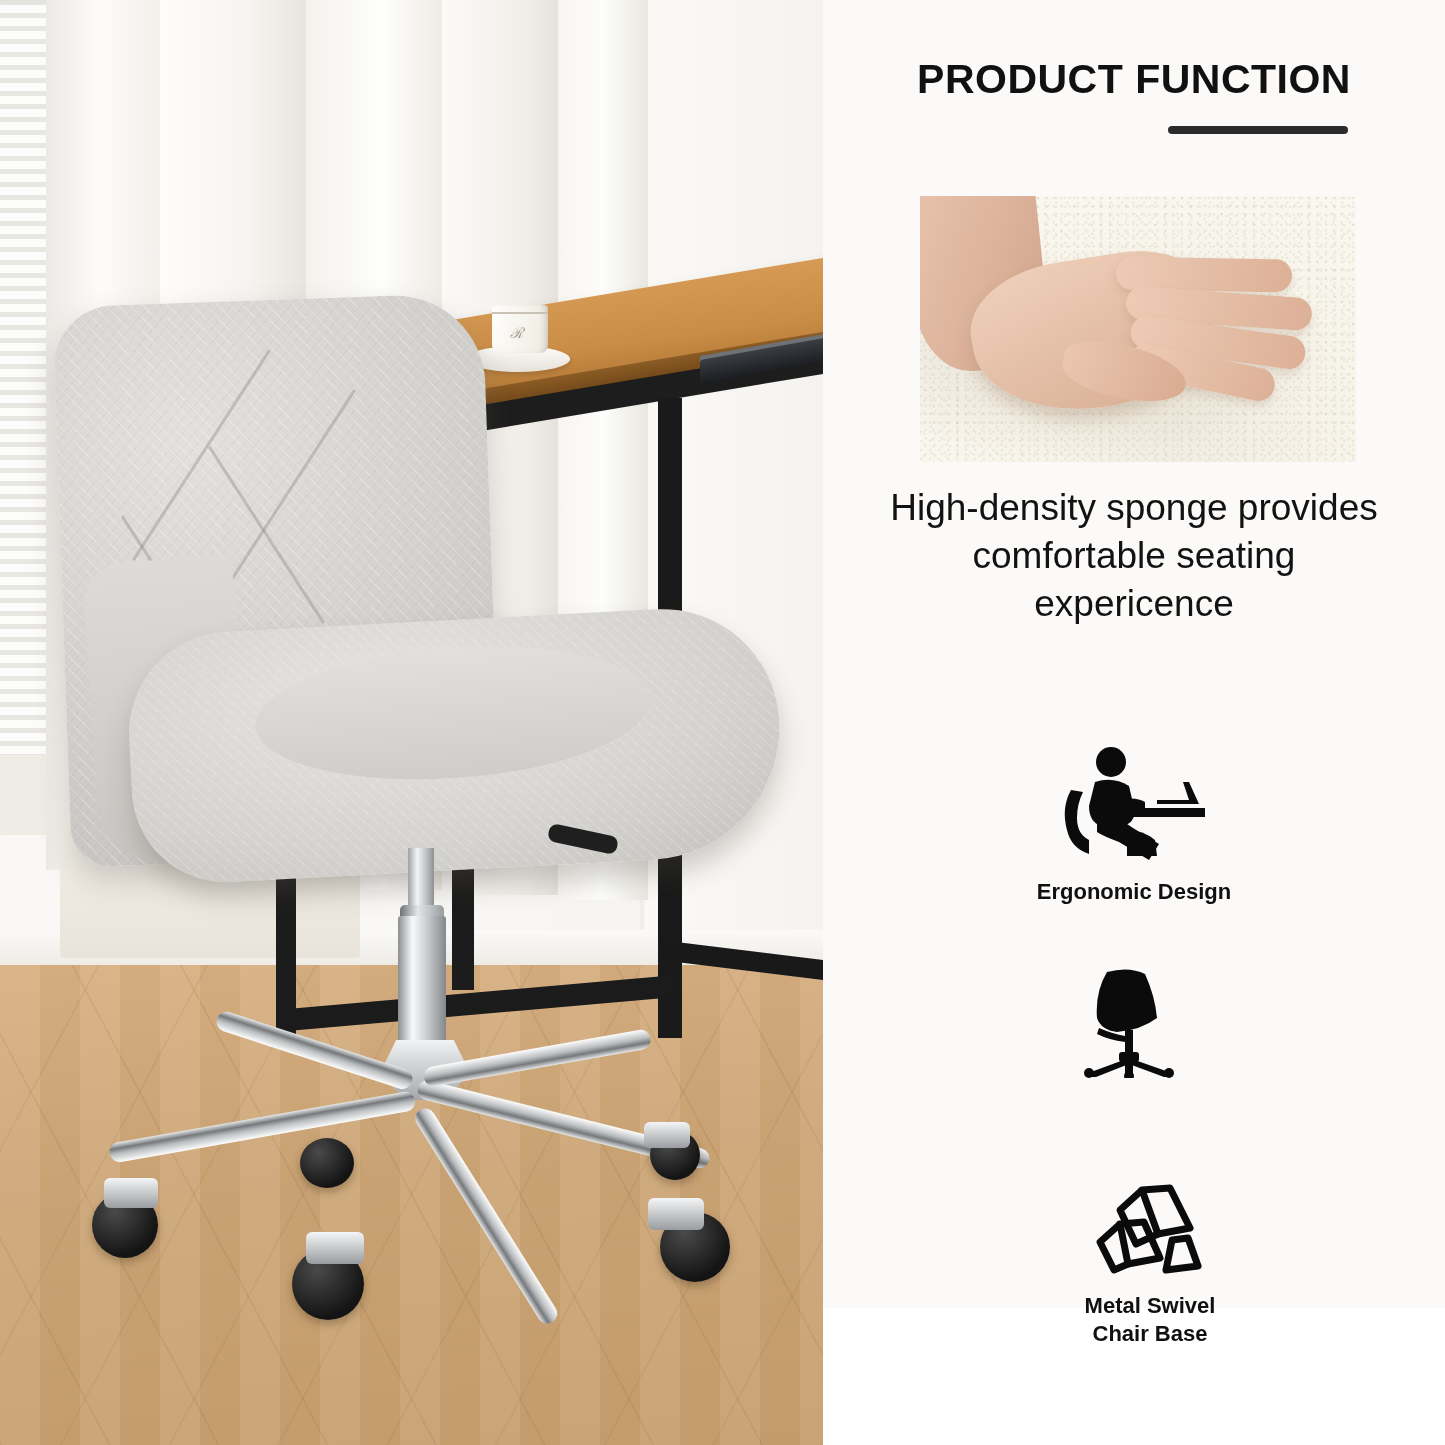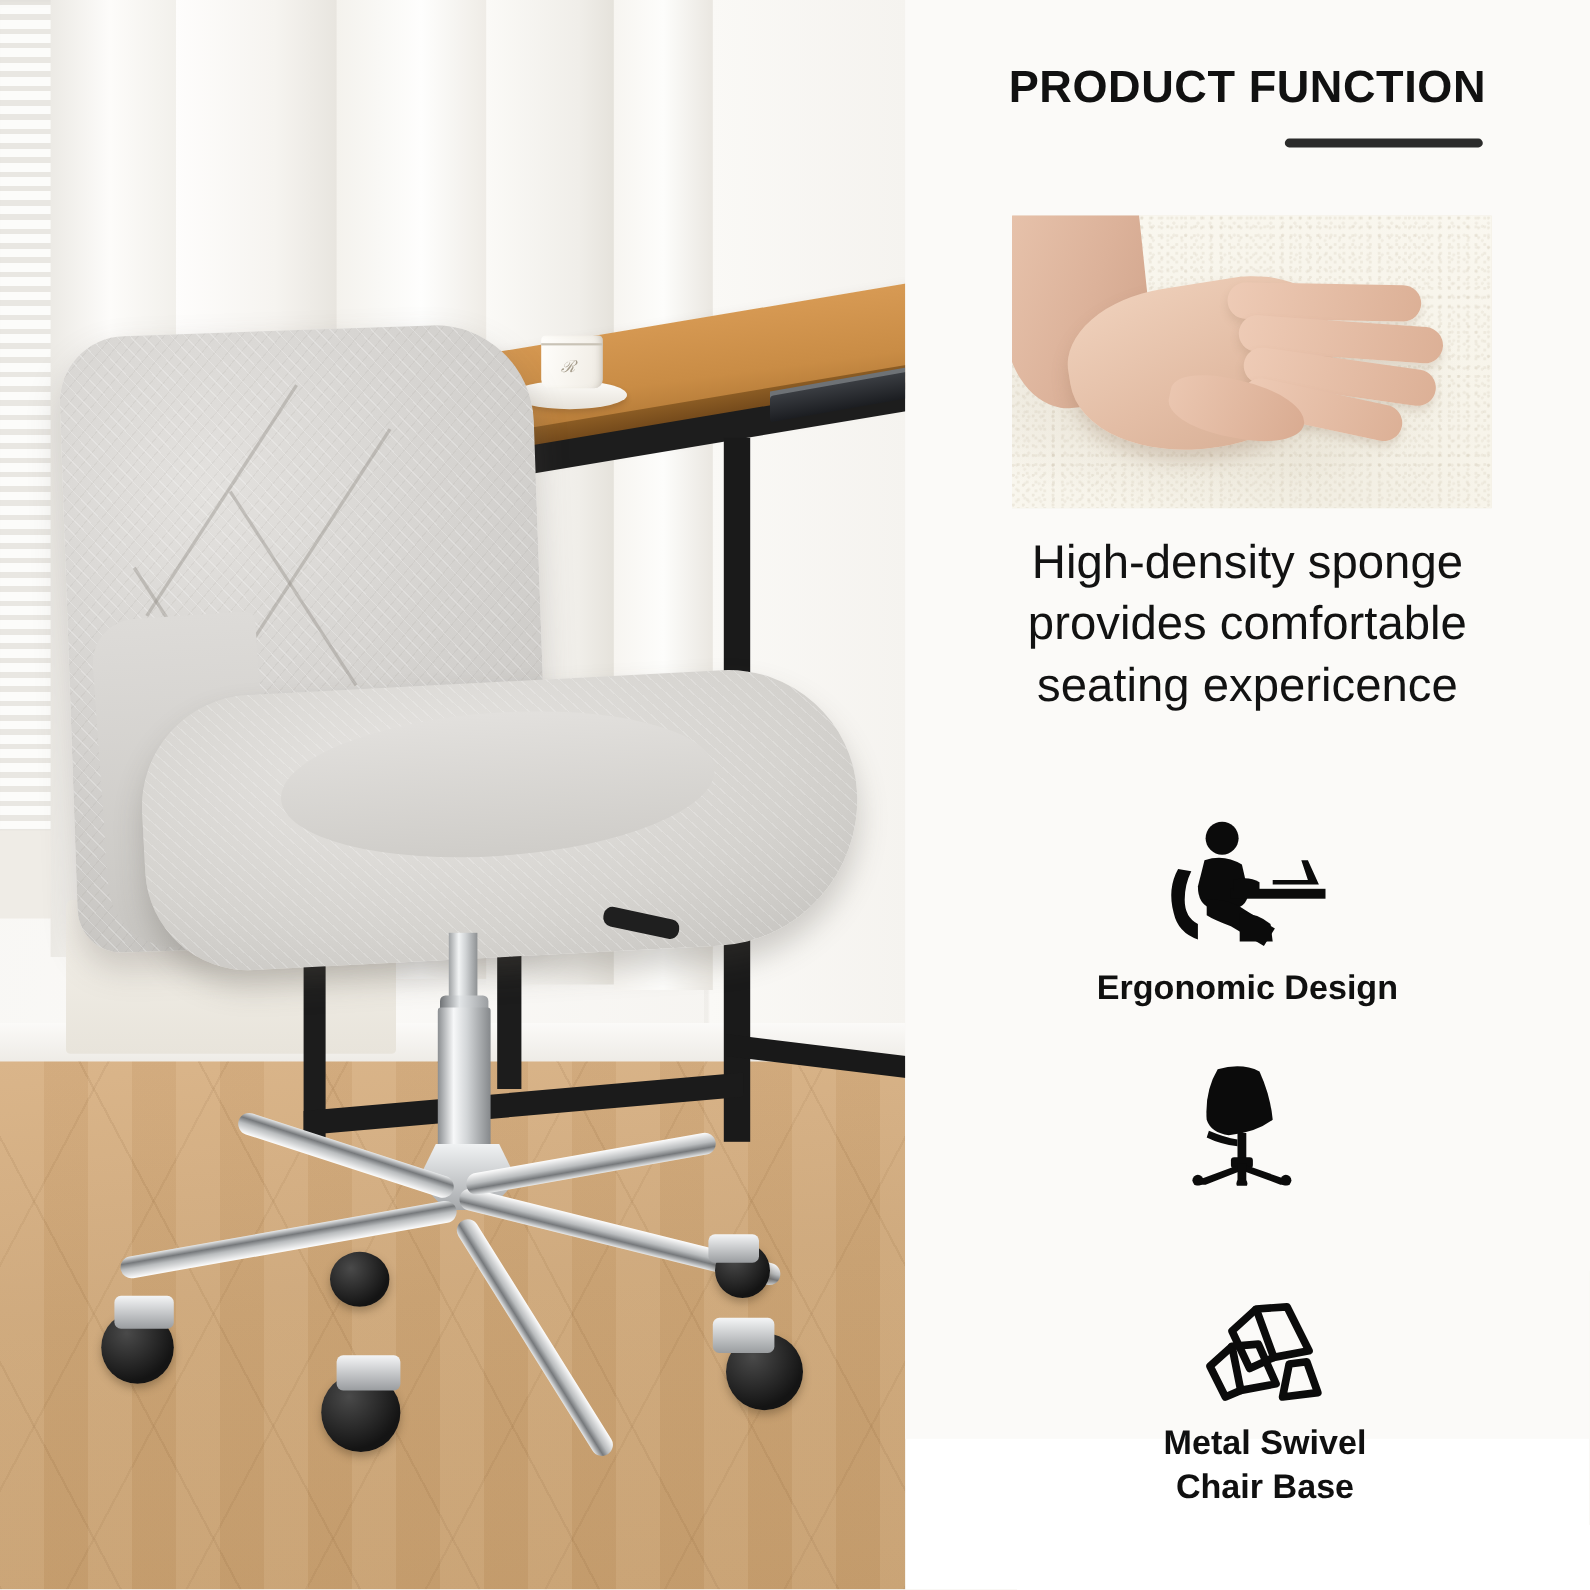--- a/index.html
+++ b/index.html
@@ -182,25 +182,25 @@
   .thumb{position:absolute;left:142px;top:150px;width:125px;height:52px;
     background:linear-gradient(100deg,#ebc7b1,#d9ab91);border-radius:40% 55% 50% 45%;transform:rotate(12deg);}
   .finger{position:absolute;height:33px;border-radius:18px;
     background:linear-gradient(100deg,#eecbb6,#dcb096);box-shadow:0 5px 8px rgba(150,120,95,.2);}
   .f1{left:196px;top:62px;width:176px;transform:rotate(1deg);}
   .f2{left:206px;top:96px;width:186px;transform:rotate(4deg);}
   .f3{left:210px;top:130px;width:176px;transform:rotate(8deg);}
   .f4{left:208px;top:160px;width:148px;transform:rotate(12deg);}
 
   .sponge-caption{position:absolute;left:61px;top:484px;width:500px;text-align:center;
-    font-size:43px;line-height:1.30;color:#121212;font-weight:400;}
+    font-size:37px;line-height:1.30;color:#121212;font-weight:400;}
 
   .feature{position:absolute;left:0;width:622px;text-align:center;}
   .feature .ico{display:block;margin:0 auto;}
-  .feature .lab{margin-top:14px;font-size:31px;font-weight:bold;color:#101010;line-height:1.28;}
+  .feature .lab{margin-top:14px;font-size:22px;font-weight:bold;color:#101010;line-height:1.28;}
   .f-ergo{top:746px;}
   .f-seat{top:966px;}
   .f-metal{top:1182px;margin-left:16px;}
 </style>
 </head>
 <body>
 
 <div class="page">
 
   <div class="photo-panel">

